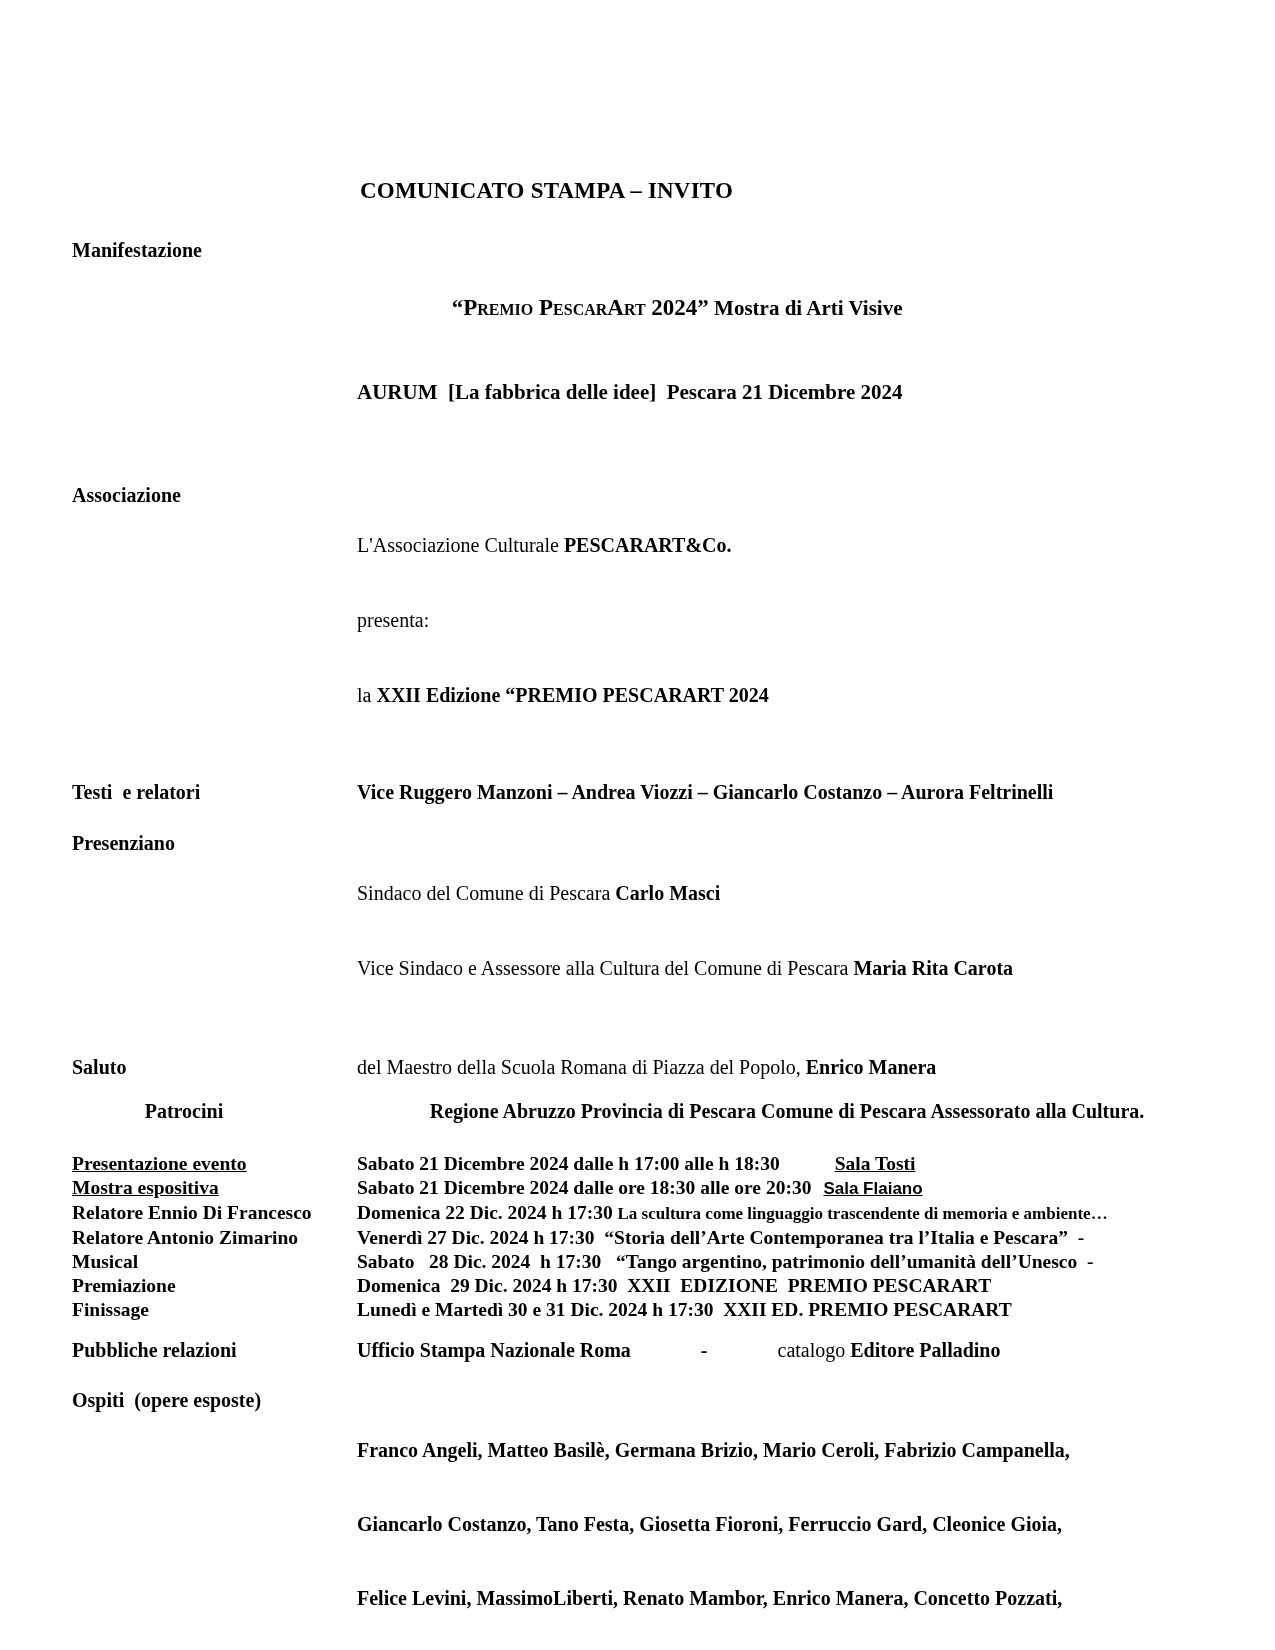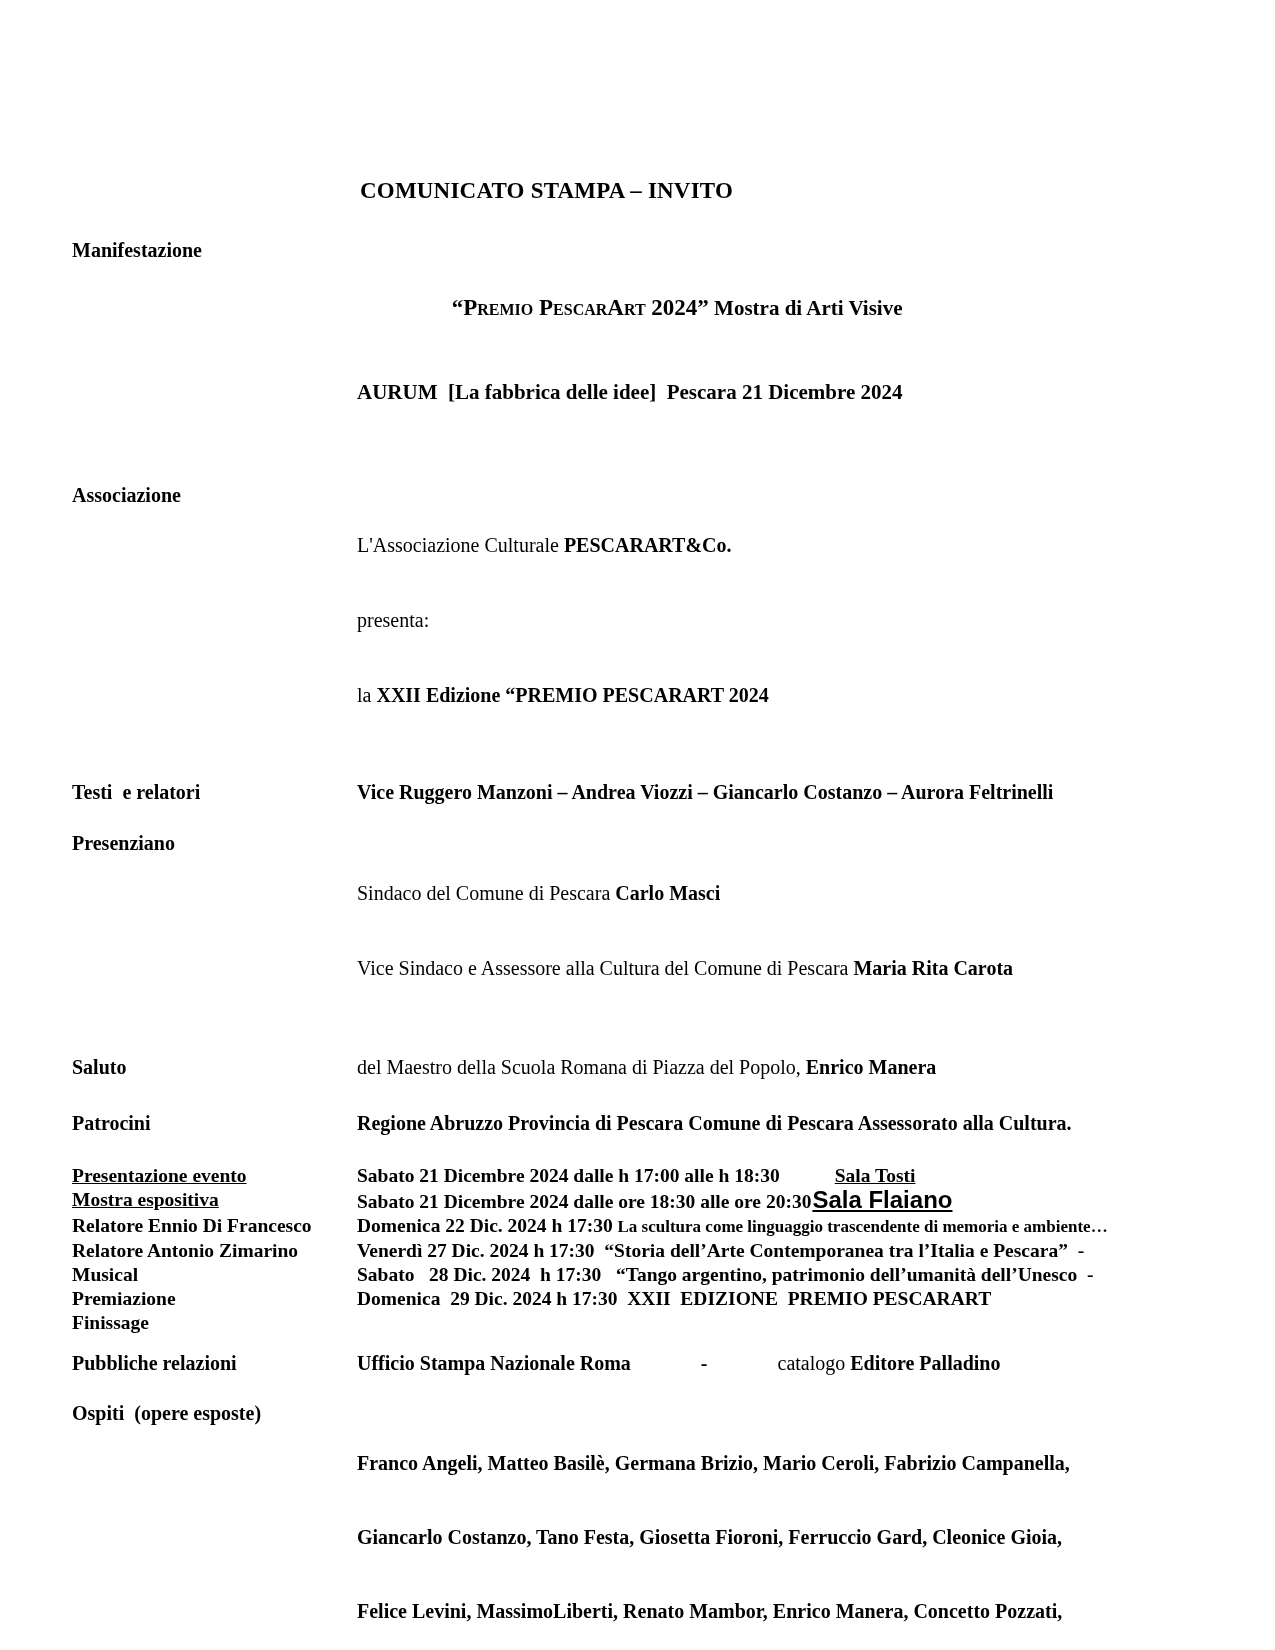--- a/index.html
+++ b/index.html
@@ -29,29 +29,29 @@
   .r-coord{margin-top:10px;}
   .r-coord .val{font-weight:bold;}
   
   .r-testi{margin-top:22px;}
   .r-testi .val{font-weight:bold;white-space:nowrap;}
   
   .r-pres{margin-top:26px;}
   
   .r-sal{margin-top:24px;}
   
-  .r-patr{margin-top:31px;}
+  .r-patr{margin-top:19px;justify-content:center;}
   .r-patr .val{font-weight:bold;white-space:nowrap;}
   
   .programma{margin-top:28px;}
   .programma .row .lbl{font-size:19.5px;line-height:24px;}
   .programma .row .val{font-size:19.5px;line-height:24px;font-weight:bold;white-space:pre;}
   .sala1{margin-left:55px;text-decoration:underline;}
-  .sala2{margin-left:1px;text-decoration:underline;
-         font-family:"Liberation Sans","DejaVu Sans",sans-serif;font-size:24px;}
+  .sala2{margin-left:12px;text-decoration:underline;
+         font-family:"Liberation Sans","DejaVu Sans",sans-serif;font-size:17px;}
   .note-small{font-size:17px;}
   
   .r-pubb{margin-top:16px;}
   .r-pubb .val{font-weight:bold;white-space:pre;}
   .pubb-dash{margin-left:70px;}
   .pubb-cat{margin-left:70px;font-weight:normal;}
   
   .r-ospiti{margin-top:25px;}
   .r-ospiti .val div{font-weight:bold;font-size:20px;line-height:24px;white-space:nowrap;}
 </style>
@@ -123,20 +123,21 @@
     <div class="row">
       <div class="lbl">Musical</div>
       <div class="val">Sabato   28 Dic. 2024  h 17:30   “Tango argentino, patrimonio dell’umanità dell’Unesco  -</div>
     </div>
     <div class="row">
       <div class="lbl">Premiazione</div>
       <div class="val">Domenica  29 Dic. 2024 h 17:30  XXII  EDIZIONE  PREMIO PESCARART</div>
     </div>
     <div class="row">
       <div class="lbl">Finissage</div>
+      <div class="val">Lunedì e Martedì 30 e 31 Dic. 2024 h 17:30  XXII ED. PREMIO PESCARART</div>
     </div>
   </div>
 
   <div class="row r-pubb">
     <div class="lbl">Pubbliche relazioni</div>
     <div class="val"><span>Ufficio Stampa Nazionale Roma</span><span class="pubb-dash">-</span><span class="pubb-cat">catalogo </span><span>Editore Palladino</span></div>
   </div>
 
   <div class="row r-ospiti">
     <div class="lbl">Ospiti  (opere esposte)</div>

